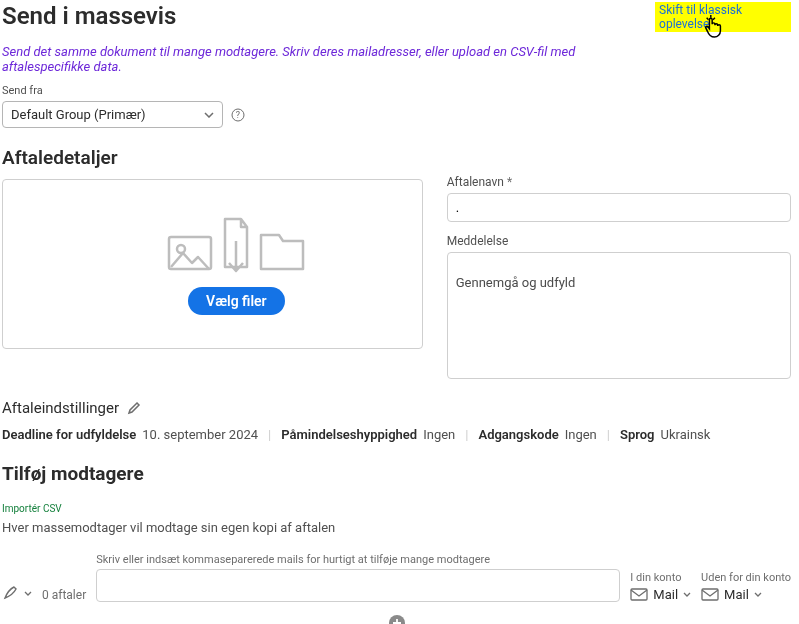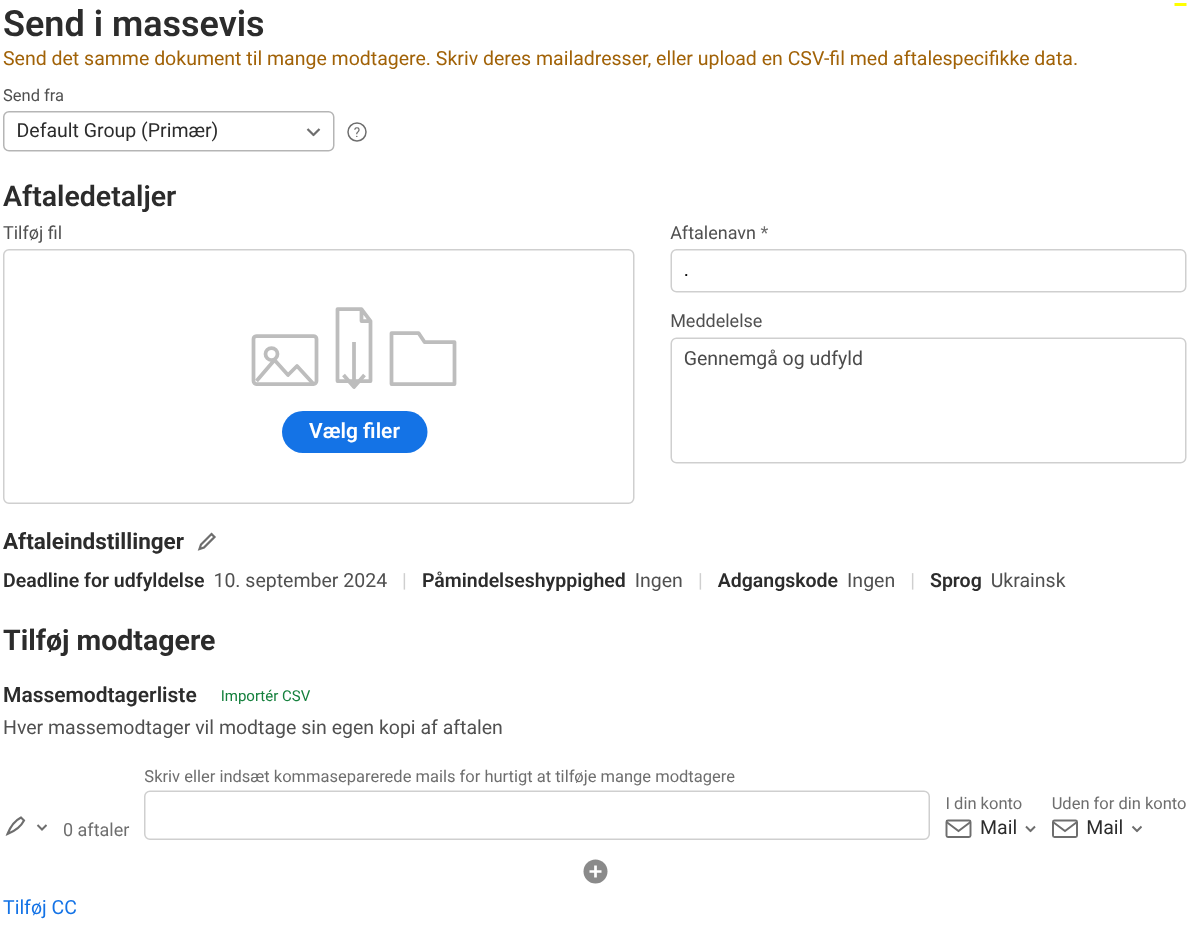--- a/index.html
+++ b/index.html
@@ -1,40 +1,40 @@
 <!DOCTYPE html>
 <html><head>
 <meta charset="utf-8">
 <style>
 * { box-sizing: border-box; margin: 0; padding: 0; font-family: -apple-system, BlinkMacSystemFont, "Segoe UI", Roboto, Arial, sans-serif; }
 body { background: #fff; color: #2c2c2c; width: 799px; height: 624px; overflow: hidden; position: relative; padding: 2px 8px 2px 2px; box-shadow: 3px 3px 6px rgba(0,0,0,.5); }
 .header { display:flex; justify-content:space-between; align-items:flex-start; }
 .title { font-size: 24px; font-weight: 600; color:#2c2c2c; }
 .classic { background:#ffff00; color:#1b6fd8; font-size:12px; padding:1px 4px; position:relative; }
 .cursor { position:absolute; top:12px; left:48px; width:22px; height:22px; }
-.subtitle { font-size:13px; color:#a16207; margin-top:2px; }
+.subtitle { font-size:13px; color:#6d28d9; margin-top:14px;font-style:italic; }
 .sendfrom-lbl { font-size:11px; color:#505050; margin-top:10px; }
 .sendfrom-row { display:flex; align-items:center; gap:8px; margin-top:4px; }
 .select { border:1px solid #b5b5b5; border-radius:4px; padding:5px 8px; font-size:13px; width:221px; display:flex; justify-content:space-between; align-items:center; }
 .chev svg, .help svg { display:block; }
 
 .section-title { font-size:19px; font-weight:600; margin-top:18px; }
 .cols { display:flex; gap:24px; margin-top:6px; }
 .col-left { flex: 1 1 55%; }
 .col-right { flex: 1 1 45%; }
 .small-lbl { font-size:12px; color:#505050; }
 .req::after { content:" *"; color:#6e6e6e; }
 .dropzone { margin-top:4px; border:1px solid #cfcfcf; border-radius:4px; height:170px; display:flex; flex-direction:column; align-items:center; justify-content:center; gap:4px;padding-left:48px; }
 .dz-icons svg { display:block; }
 .btn-primary { background:#1473e6; color:#fff; border:none; border-radius:16px; padding:6px 18px; font-size:14px; font-weight:600; }
 .text-input { width:100%; border:1px solid #cfcfcf; border-radius:4px; padding:6px 8px; font-size:13px; margin-top:4px; }
-.textarea { width:100%; border:1px solid #cfcfcf; border-radius:4px; padding:6px 8px; font-size:13px; margin-top:4px; height:84px; resize:none; color:#4b4b4b; }
+.textarea { width:100%; border:1px solid #cfcfcf; border-radius:4px; padding:22px 8px; font-size:13px; margin-top:4px; height:127px; resize:none; color:#4b4b4b; }
 .msg-lbl { margin-top:12px; }
 
-.settings-row { display:flex; align-items:center; gap:8px; margin-top:16px; font-size:15px; font-weight:700; }
+.settings-row { display:flex; align-items:center; gap:8px; margin-top:16px; font-size:15px; font-weight:400; }
 .settings-row svg{display:block;}
 .settings-line { display:flex; gap:10px; font-size:13px; margin-top:10px; flex-wrap:wrap; color:#2c2c2c;}
 .settings-line .grp{display:flex;gap:6px;}
 .settings-line .k{font-weight:600;}
 .settings-line .v{color:#505050;}
 .sep{color:#cfcfcf;}
 
 .section-title2{font-size:19px;font-weight:700;margin-top:20px;}
 .mass-row{display:flex;align-items:center;gap:16px;margin-top:18px;}
 .mass-lbl{font-size:14px;font-weight:600;}
@@ -61,20 +61,21 @@
 <body>
 
 
 
 <div class="header">
   <div>
     <div class="title">Send i massevis</div>
     <div class="subtitle">Send det samme dokument til mange modtagere. Skriv deres mailadresser, eller upload en CSV-fil med aftalespecifikke data.</div>
   </div>
   <div class="classic">
+    <span>Skift til klassisk oplevelse</span>
     <span class="cursor">
       <svg width="22" height="26" viewBox="0 0 24 28">
           <path fill="none" stroke="#000" stroke-width="1.6" d="M7 13v-7a1.5 1.5 0 013 0v5a1.5 1.5 0 013 0v1a1.5 1.5 0 013 0v1a1.5 1.5 0 013 0v5c0 4-3 7-6.5 7S6 22 5 19l-2-4c-.6-1.2 1.3-2.6 2.4-1.2L7 16z"></path>
           <path stroke="#000" stroke-width="1.6" d="M8.5 1v3M4 4l2 2M13 4l-2 2"></path>
         </svg>
     </span>
   </div>
 </div>
 
 <div class="sendfrom-lbl">Send fra</div>
@@ -91,21 +92,20 @@
       <svg width="14" height="14">
         <circle cx="7" cy="7" r="6" fill="none" stroke="#6e6e6e"></circle>
         <text x="7" y="10" font-size="9" text-anchor="middle" fill="#6e6e6e">?</text>
       </svg>
     </span>
 </div>
 
 <div class="section-title">Aftaledetaljer</div>
 <div class="cols">
   <div class="col-left">
-    <div class="small-lbl">Tilføj fil</div>
     <div class="dropzone">
       <span class="dz-icons">
         <svg width="150" height="70" viewBox="0 0 150 70" stroke="#bdbdbd" fill="none" stroke-width="2.5" stroke-linejoin="round">
           <rect x="8" y="24" width="42" height="32" rx="2"></rect>
           <circle cx="20" cy="36" r="4"></circle>
           <path d="M10 54l12-14 9 10 6-6 11 12"></path>
           <path d="M64 6h16l6 8v40H64zM80 6v8h6"></path>
           <path d="M75 28v30M68 50l7 8 7-8"></path>
           <path d="M100 22h18l4 6h20v28h-42z"></path>
         </svg>
@@ -147,21 +147,20 @@
     <span class="sep">|</span>
   <span class="grp">
       <span class="k">Sprog</span>
       <span class="v">Ukrainsk</span>
     </span>
 </div>
 
 <div class="section-title2">Tilføj modtagere</div>
 
 <div class="mass-row">
-  <span class="mass-lbl">Massemodtagerliste</span>
   <a class="link">Importér CSV</a>
 </div>
 <div class="mass-desc">Hver massemodtager vil modtage sin egen kopi af aftalen</div>
 
 <div class="recip-row">
   <span class="pen">
     <svg width="18" height="18">
         <path d="M3 14c2-5 5-9 9-11l2 2c-2 4-6 7-11 9z" fill="none" stroke="#6e6e6e" stroke-width="1.4"></path>
       </svg>
     <svg width="8" height="5">

